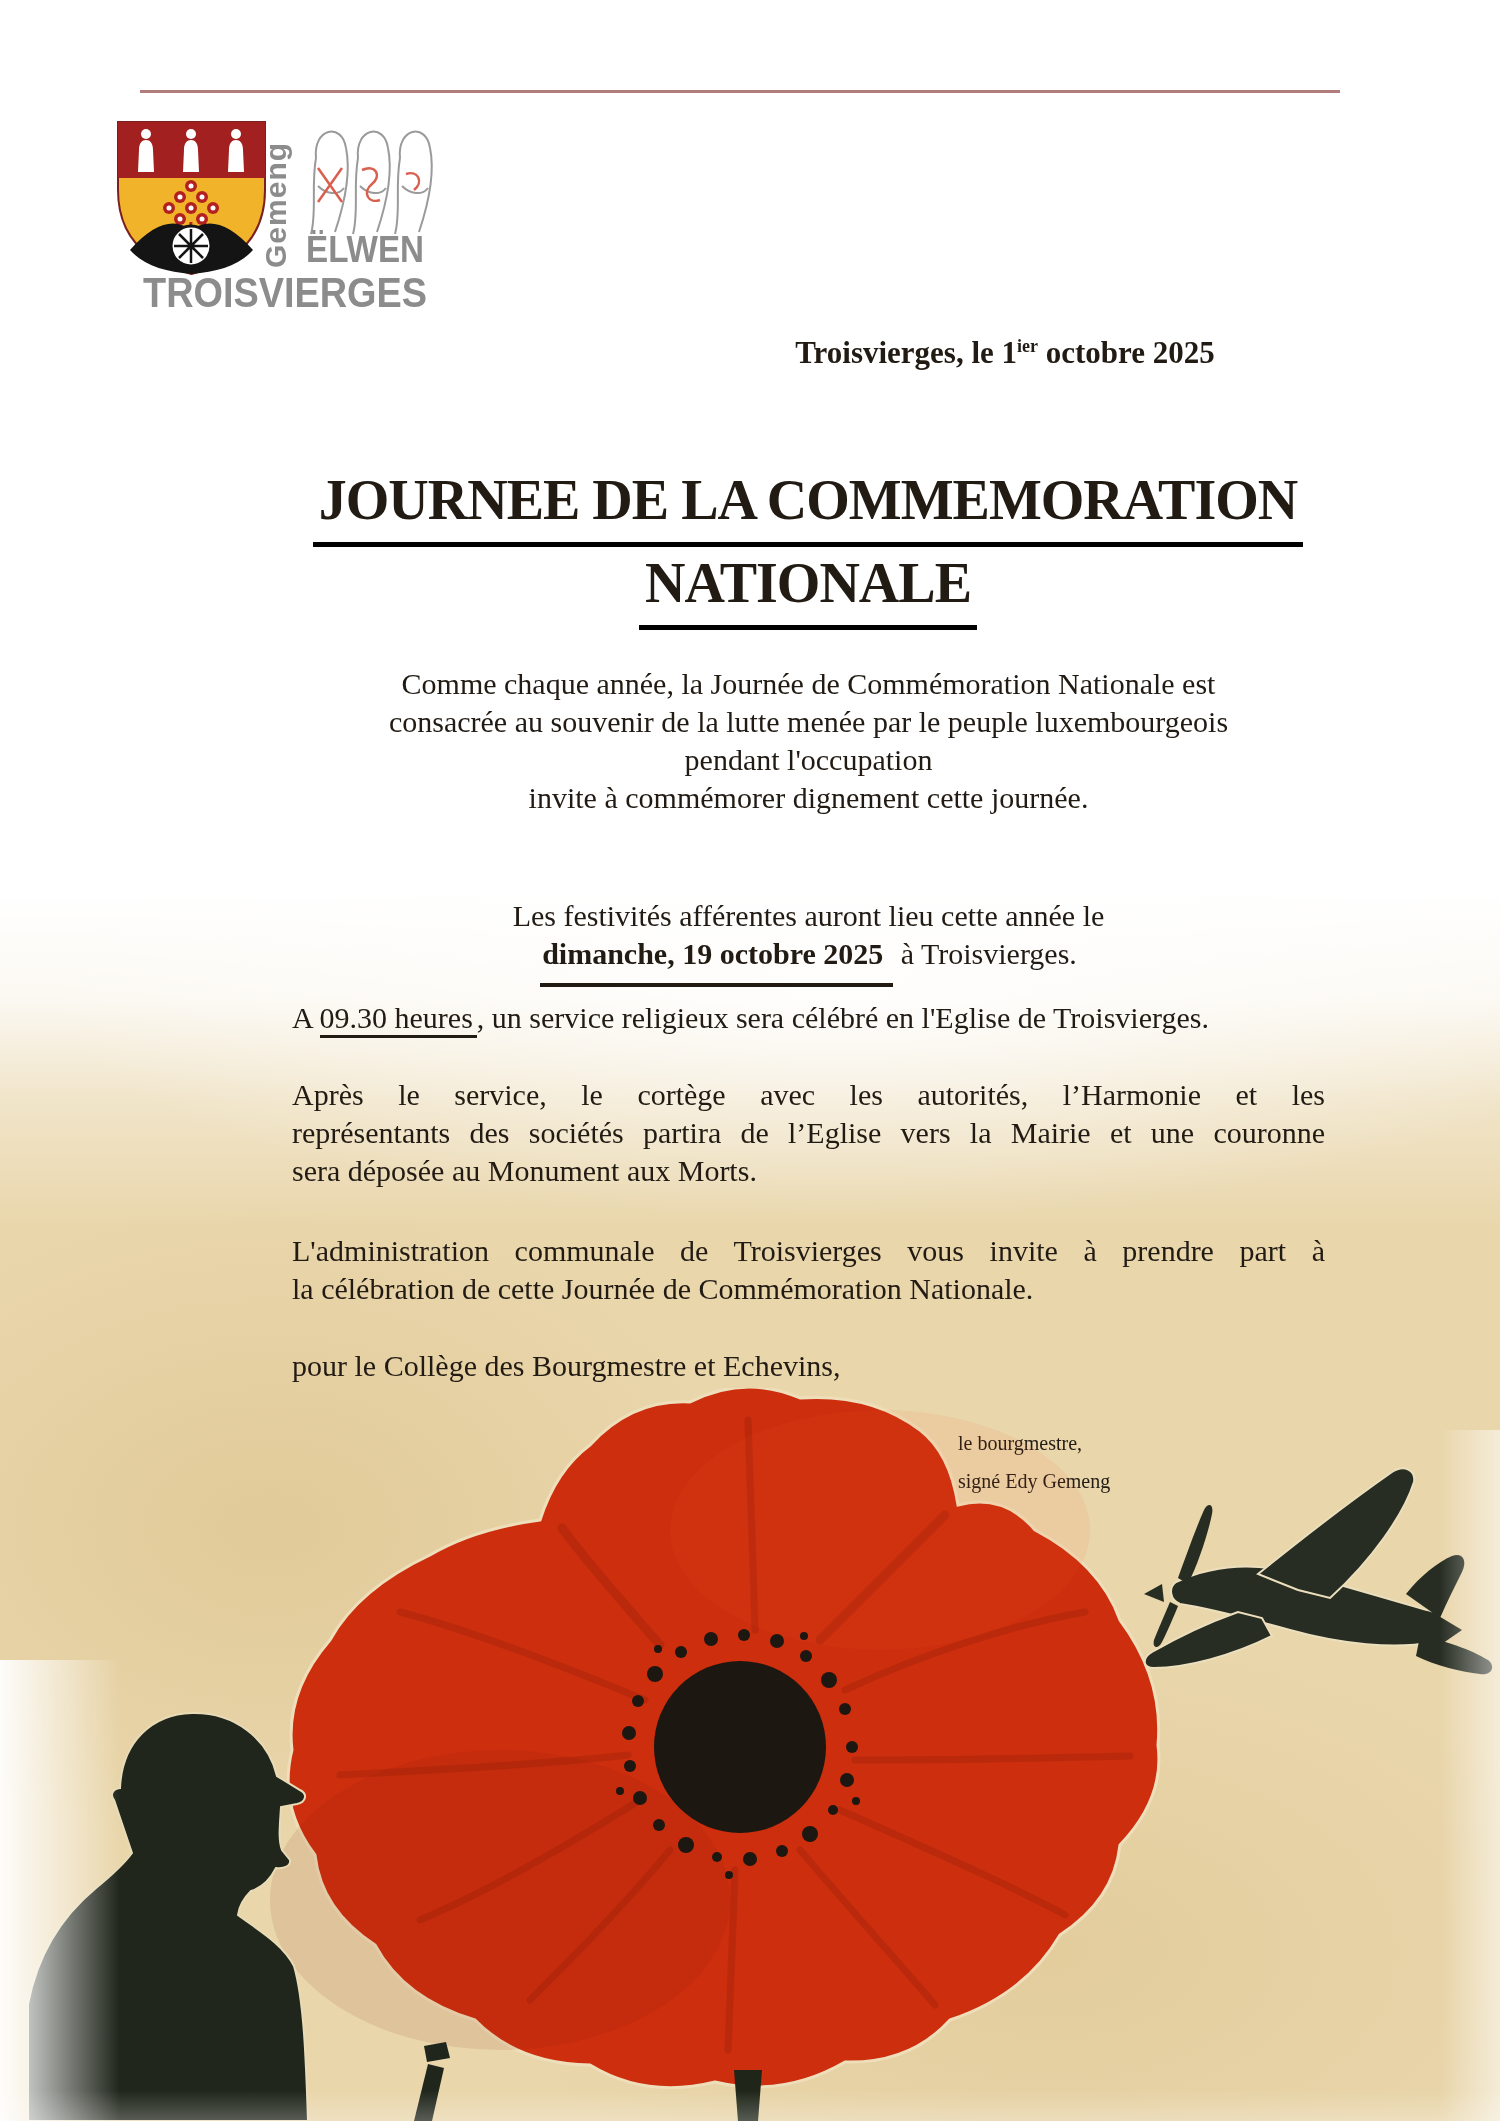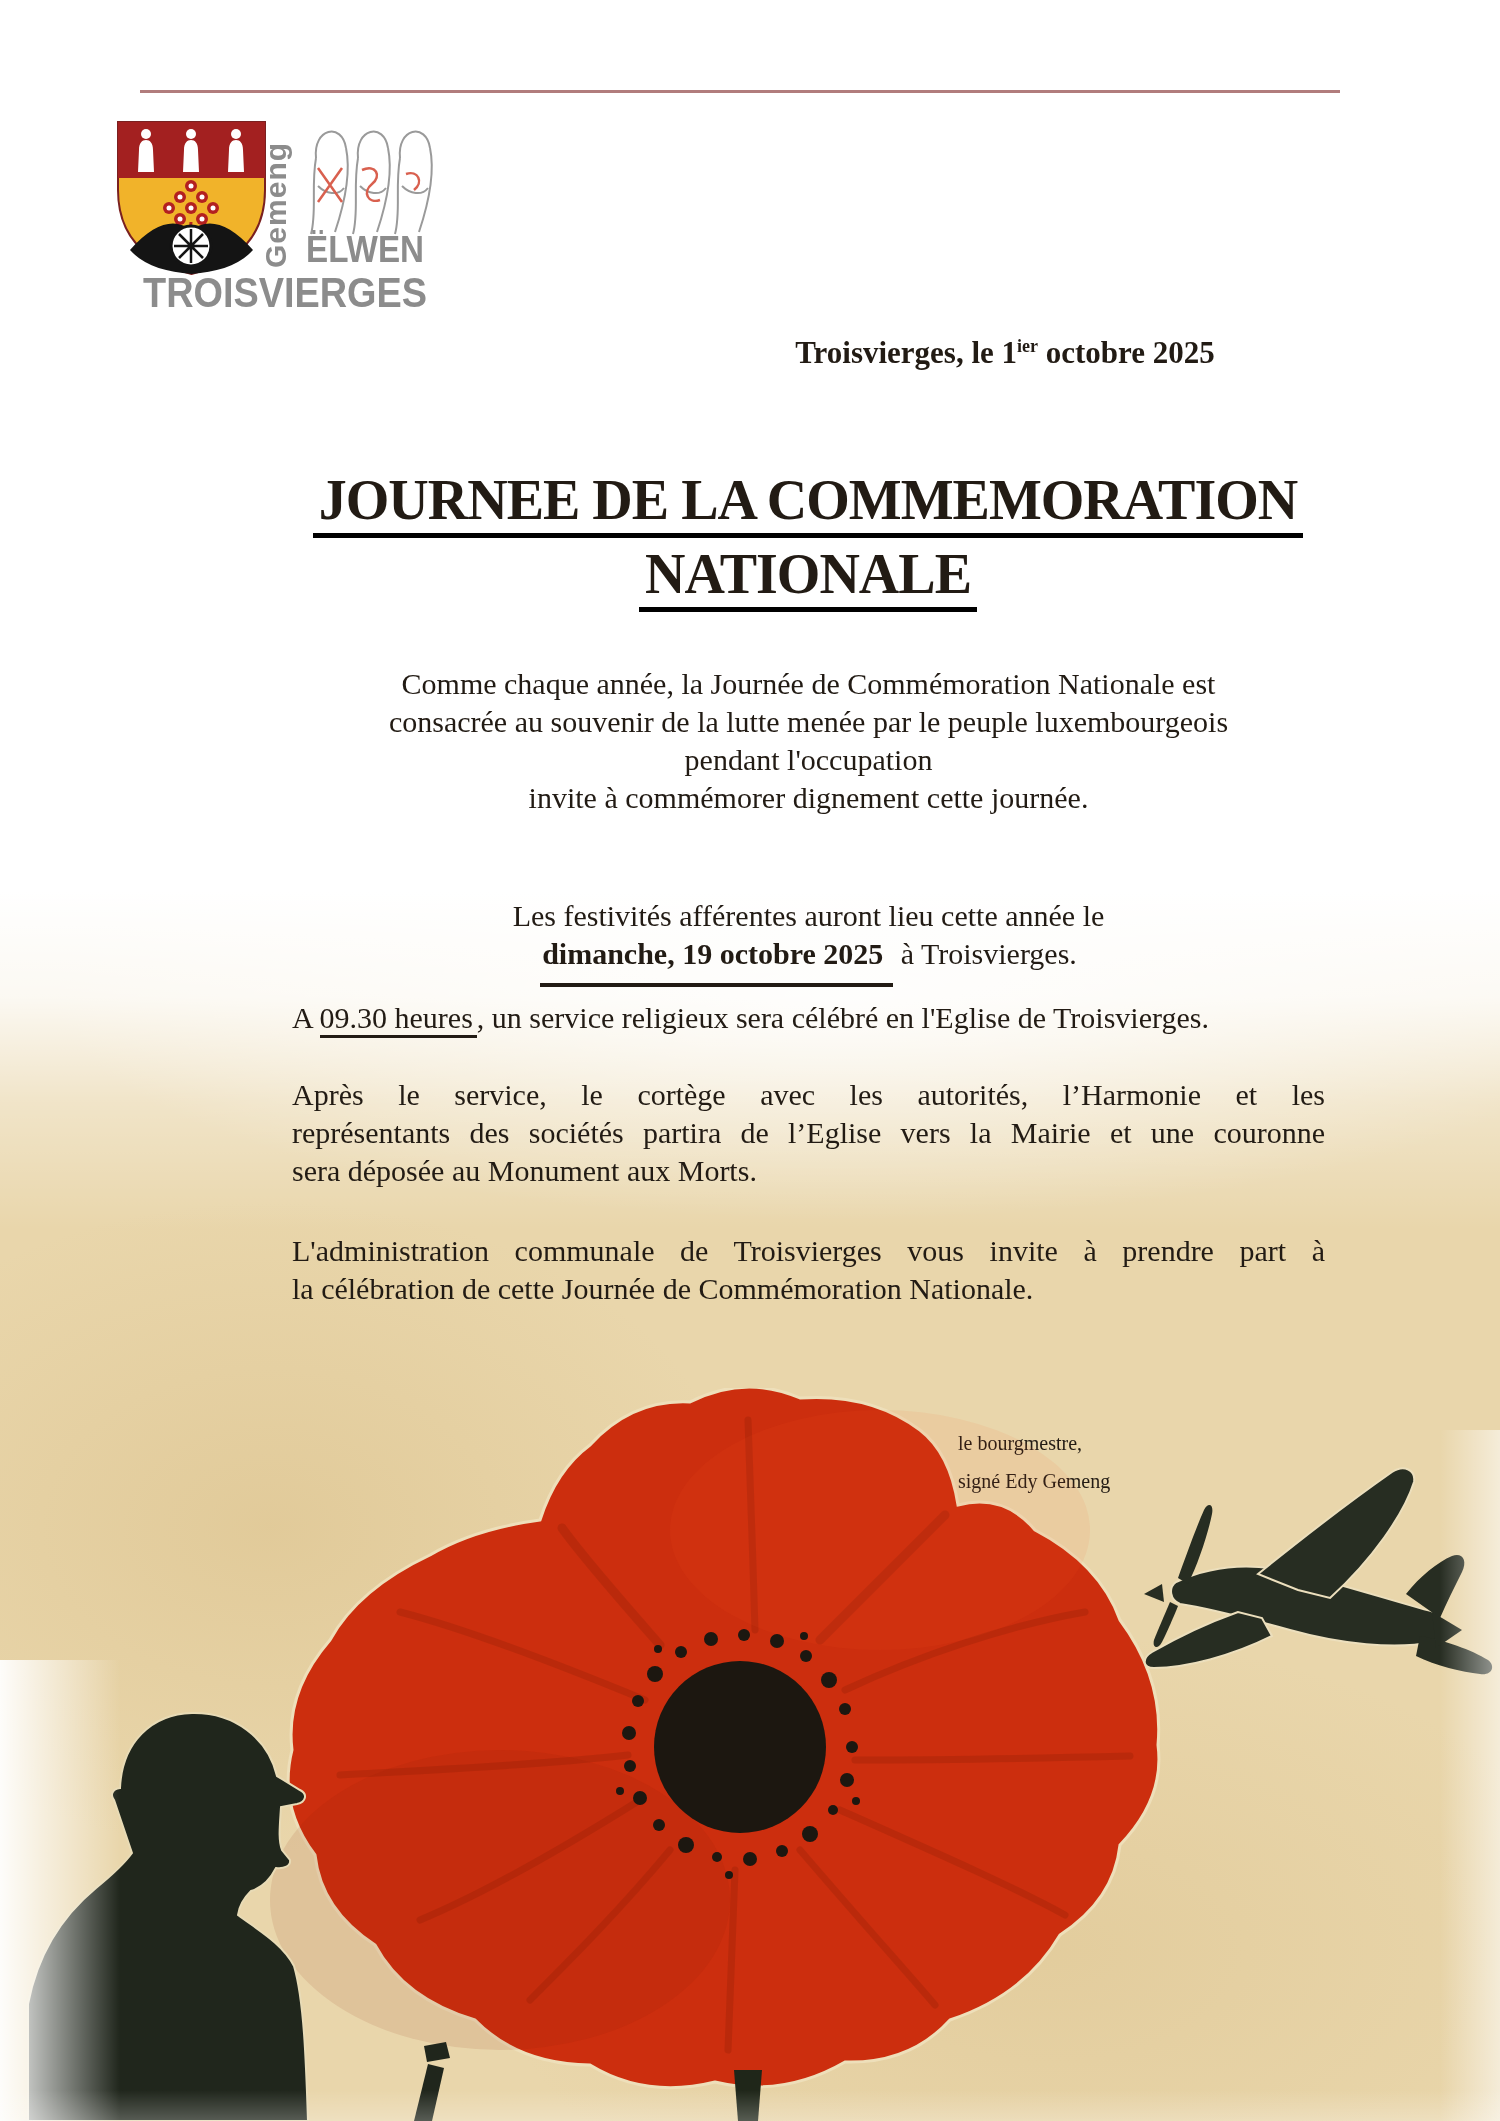--- a/index.html
+++ b/index.html
@@ -21,21 +21,21 @@
   
   #logo{left:110px;top:110px;width:340px;height:230px;}
   
   #date-line{left:745px;top:322px;width:520px;text-align:center;
     font-weight:bold;font-size:31px;line-height:48px;}
   #date-line sup{font-size:0.58em;vertical-align:super;}
   
   #title{left:58px;top:464px;width:1500px;text-align:center;
     font-size:56px;font-weight:bold;line-height:72px;letter-spacing:-1px;
     font-stretch:condensed;}
-  #title .u{display:inline-block;border-bottom:5px solid #000;padding:0 6px 4px 6px;line-height:58px;}
+  #title .u{display:inline-block;border-bottom:5px solid #000;padding:0 6px 13px 6px;line-height:58px;}
   
   .para{left:292px;width:1033px;font-size:30px;line-height:38px;font-stretch:condensed;}
   .para .ln{display:block;}
   .center{text-align:center;margin-top:20px;}
   .just .ln{text-align:justify;text-align-last:justify;}
   .just .ln.last{text-align:left;text-align-last:left;}
   #p1{top:645px;}
   #p2{top:877px;}
   #p2 .emph{font-weight:bold;display:inline-block;border-bottom:4px solid #221b14;padding:0 10px 13px 2px;line-height:32px;}
   #p3{top:999px;}
@@ -168,20 +168,21 @@
     <span class="ln">Après le service, le cortège avec les autorités, l’Harmonie et les</span>
     <span class="ln">représentants des sociétés partira de l’Eglise vers la Mairie et une couronne</span>
     <span class="ln last">sera déposée au Monument aux Morts.</span>
   </div>
 
   <div id="p5" class="abs para just">
     <span class="ln">L'administration communale de Troisvierges vous invite à prendre part à</span>
     <span class="ln last">la célébration de cette Journée de Commémoration Nationale.</span>
   </div>
 
+  <div id="p6" class="abs para">pour le Collège des Bourgmestre et Echevins,</div>
 
   <div id="signature" class="abs">
     <span class="ln">le bourgmestre,</span>
     <span class="ln">signé Edy Gemeng</span>
   </div>
 
   <svg id="illustration" class="abs" width="1500" height="733" viewBox="0 1388 1500 733">
 
     <g>
       <path fill="#cc2e0e" stroke="#eedfba" stroke-width="3" d="

